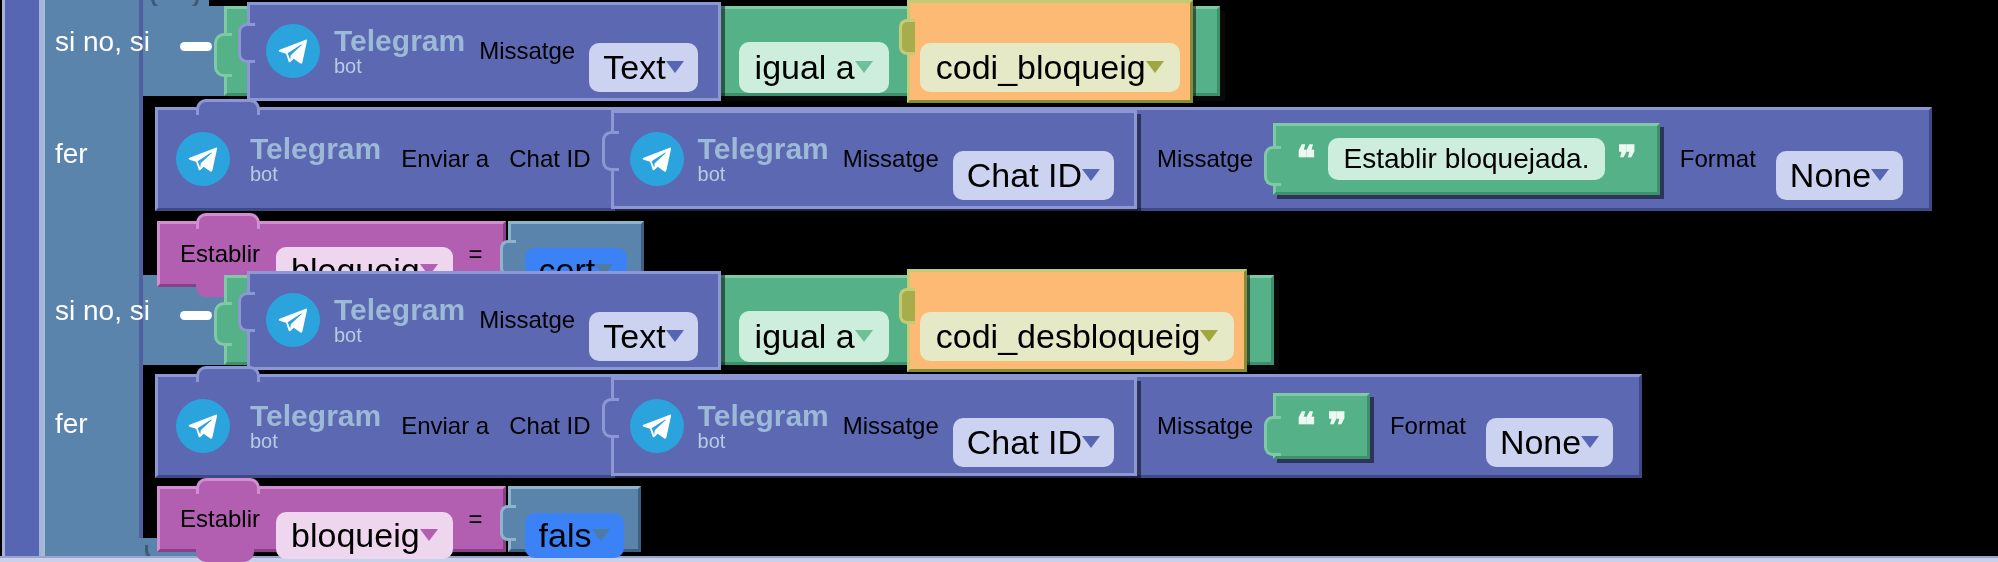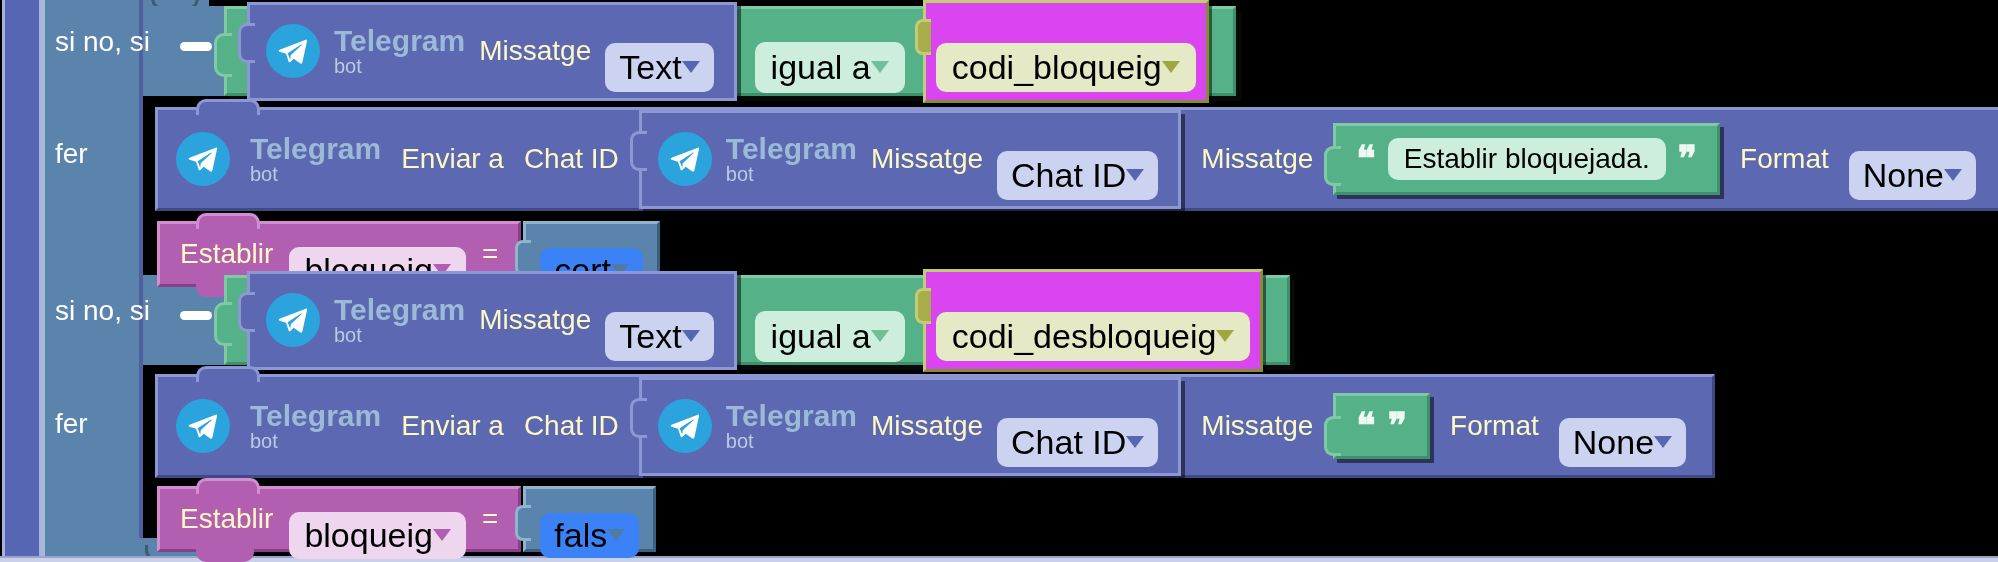--- a/index.html
+++ b/index.html
@@ -18,21 +18,21 @@
   .header-pad{position:absolute;left:143px;width:94px;height:90px;background:#5b84ad;}
   .bottom-arm{position:absolute;left:42px;top:538px;width:210px;height:24px;
     background:#5b84ad;border-left:3px solid #a3bcd2;}
   .bottom-arm .bump{position:absolute;left:100px;top:7px;width:58px;height:17px;
     background:#5b84ad;border:3px solid #3d5a78;border-top:none;border-radius:0 0 12px 12px;}
   .bottom-strip{position:absolute;left:0;bottom:0;width:1998px;height:6px;
     background:#c9d0ea;border-top:2px solid #9aa3cc;}
 
   
   .kw{position:absolute;color:#fff;font-size:28px;}
-  .lbl{color:#fef9c3;font-size:28px;white-space:nowrap;}
+  .lbl{color:#000000;font-size:24px;white-space:nowrap;}
   .minus-btn{position:absolute;width:32px;height:9px;background:#fff;border-radius:5px;}
 
   .green-block{display:flex;align-items:center;gap:18px;background:#55b187;
     border:3px solid #7fc9a6;border-right-color:#3e8f6b;border-bottom-color:#3e8f6b;
     padding:0 24px 0 20px;position:relative;height:90px;
     box-shadow:5px 5px 0 rgba(10,10,10,0.9);}
   .green-block::before{content:"";position:absolute;left:-13px;top:24px;width:15px;height:38px;
     background:#55b187;border:3px solid #7fc9a6;border-right:none;border-radius:10px 0 0 10px;}
 
   .tg-block{display:flex;align-items:center;gap:14px;background:#5c68b2;
@@ -57,21 +57,21 @@
   .dd-blue{background:#3b82f6;padding:3px 14px;}
 
   .arr{width:0;height:0;border-left:9px solid transparent;border-right:9px solid transparent;
     border-top:12px solid #5766b2;}
   .arr-indigo{border-top-color:#5766b2;}
   .arr-mint{border-top-color:#6fbf98;}
   .arr-olive{border-top-color:#a0a740;}
   .arr-pink{border-top-color:#b25fb2;}
   .arr-blue{border-top-color:#4f7ba3;}
 
-  .olive-block{display:flex;align-items:flex-end;background:#d946ef;
+  .olive-block{display:flex;align-items:flex-end;background:#fdba74;
     border:3px solid #c3cb76;border-right-color:#878d34;border-bottom-color:#878d34;
     padding:8px 10px;position:relative;box-shadow:3px 3px 0 rgba(0,0,0,0.5);}
   .olive-block::before{content:"";position:absolute;left:-11px;top:16px;width:13px;height:30px;
     background:#a6ad4a;border:3px solid #c3cb76;border-right:none;border-radius:8px 0 0 8px;}
 
   .send-block{position:absolute;display:flex;align-items:center;gap:20px;background:#5c68b2;
     border:3px solid #8d97d4;border-right-color:#3f4a85;border-bottom-color:#3f4a85;
     padding:0 26px 0 18px;height:104px;}
   .send-block::before{content:"";position:absolute;top:-11px;left:38px;width:58px;height:13px;
     background:#5c68b2;border:3px solid #8d97d4;border-bottom:none;border-radius:10px 10px 0 0;}

